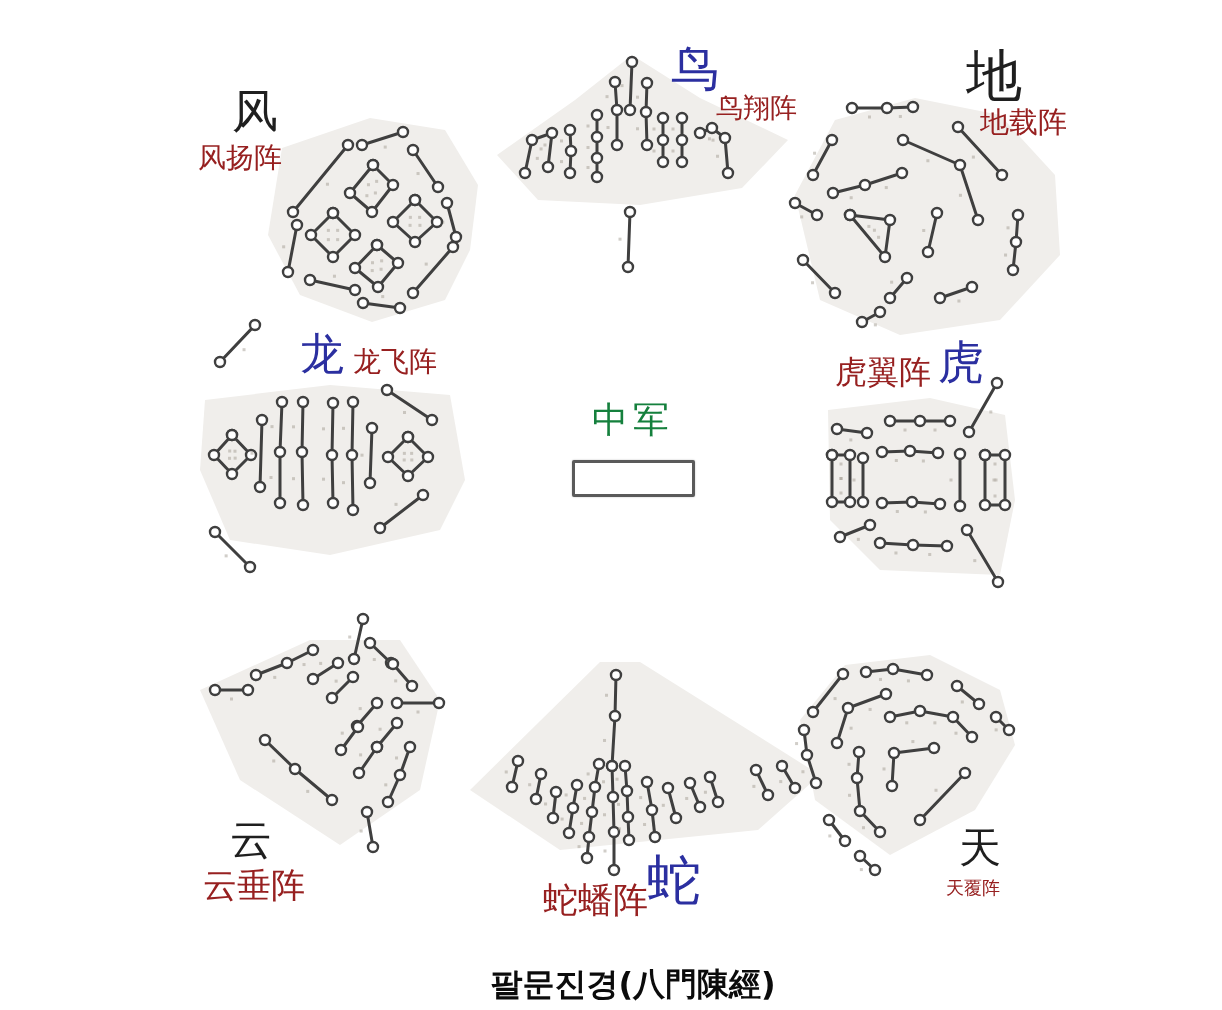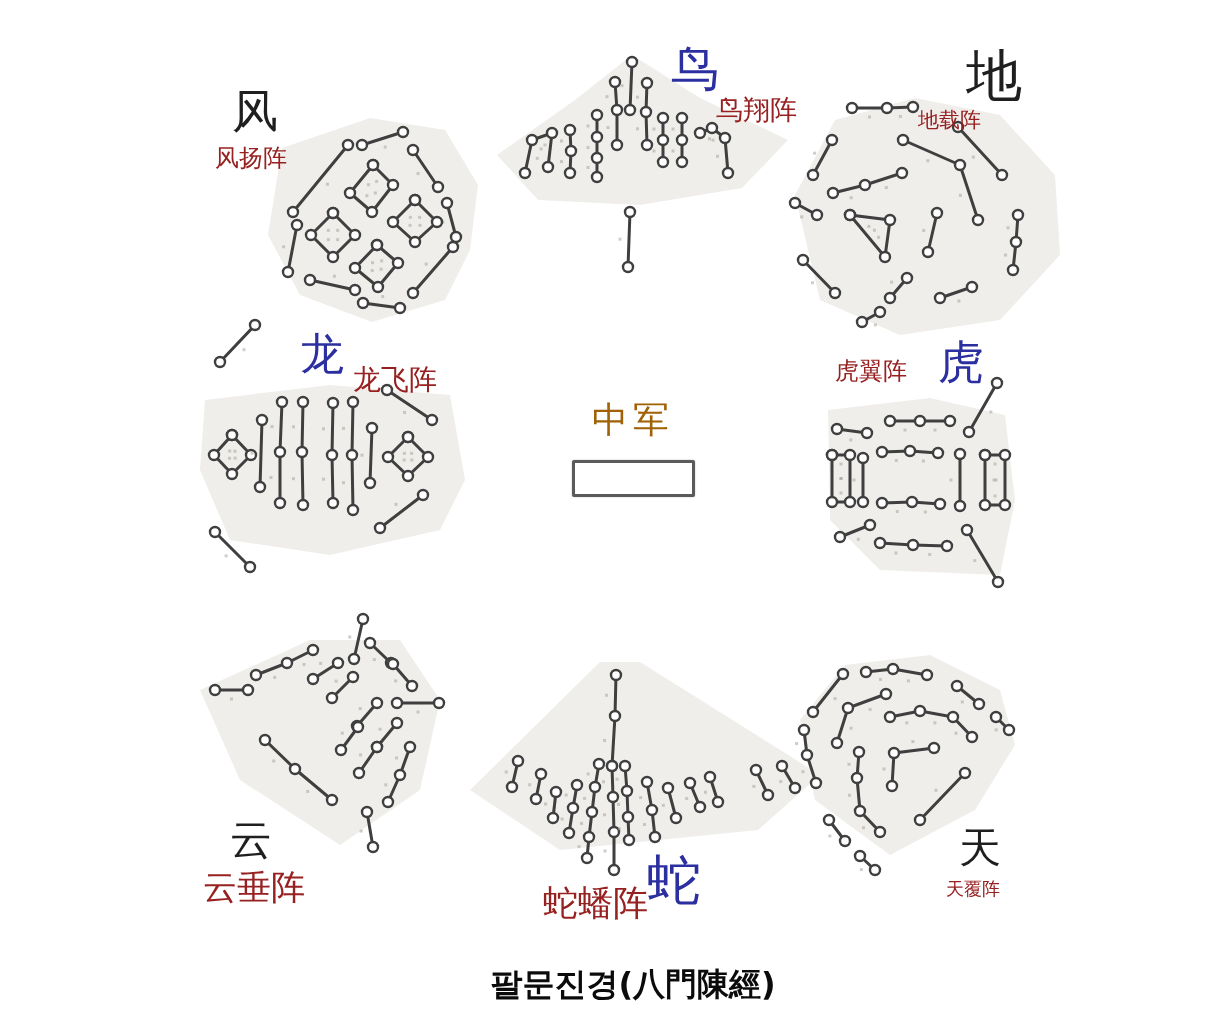--- a/index.html
+++ b/index.html
@@ -3,23 +3,23 @@
 <meta charset="utf-8">
 <style>
   html,body{margin:0;padding:0;background:#ffffff;}
   .stage{position:relative;width:1222px;height:1010px;background:#ffffff;overflow:hidden;
          font-family:"DejaVu Sans",sans-serif;}
   svg.diagram{position:absolute;left:0;top:0;}
   .el{position:absolute;line-height:1;font-family:"DejaVu Serif","DejaVu Sans",serif;white-space:nowrap;}
   .el.blue{color:var(--blue,#2b2fa0);}
   .el.black{color:var(--black,#1f1f1f);}
   .fm{position:absolute;line-height:1;color:var(--red,#972020);
-      font-family:Liberation Serif, serif;white-space:nowrap;}
+      font-family:Liberation Mono, monospace;white-space:nowrap;}
   .center-label{position:absolute;left:592px;top:402px;font-size:36px;letter-spacing:5px;
-      color:#a16207;line-height:1;font-family:"DejaVu Serif","DejaVu Sans",serif;}
+      color:#15803d;line-height:1;font-family:"DejaVu Serif","DejaVu Sans",serif;}
   .center-box{position:absolute;left:572px;top:460px;width:117px;height:31px;
       border:3px solid #5a5a5a;border-radius:2px;background:#fff;box-shadow:0 0 2px rgba(0,0,0,.25);}
   .page-title{position:absolute;left:0;right:0;top:963px;text-align:center;
       transform:translateX(22px);font-weight:bold;font-size:32px;color:#0b0b0b;
       font-family:"DejaVu Sans","Liberation Sans",sans-serif;}
 </style>
 </head>
 <body>
 
 <div class="stage">
@@ -639,32 +639,32 @@
       <rect x="828.3411145197075" y="834.4543889373657" width="3" height="3" fill="#a49d94" opacity="0.5"></rect>
       <circle cx="829" cy="820" r="5" fill="#ffffff" stroke="#3f3f3f" stroke-width="2.4"></circle>
       <circle cx="845" cy="841" r="5" fill="#ffffff" stroke="#3f3f3f" stroke-width="2.4"></circle>
       <line x1="860" y1="856" x2="875" y2="870" stroke="#3f3f3f" stroke-width="3" stroke-linecap="round"></line>
       <rect x="859.8591357467599" y="868.0794974141858" width="3" height="3" fill="#a49d94" opacity="0.5"></rect>
       <circle cx="860" cy="856" r="5" fill="#ffffff" stroke="#3f3f3f" stroke-width="2.4"></circle>
       <circle cx="875" cy="870" r="5" fill="#ffffff" stroke="#3f3f3f" stroke-width="2.4"></circle>
     </svg>
 
   <div class="el black" style="left:232px;top:88px;font-size:46px">风</div>
-  <div class="fm" style="left:215px;top:146px;font-size:24px">风扬阵</div>
+  <div class="fm" style="left:198px;top:146px;font-size:28px">风扬阵</div>
 
   <div class="el blue" style="left:671px;top:44px;font-size:48px">鸟</div>
   <div class="fm" style="left:716px;top:97px;font-size:27px">鸟翔阵</div>
 
   <div class="el black" style="left:966px;top:48px;font-size:56px">地</div>
-  <div class="fm" style="left:918px;top:110px;font-size:21px">地载阵</div>
+  <div class="fm" style="left:980px;top:110px;font-size:29px">地载阵</div>
 
   <div class="el blue" style="left:300px;top:332px;font-size:44px">龙</div>
-  <div class="fm" style="left:353px;top:366px;font-size:28px">龙飞阵</div>
-
-  <div class="fm" style="left:835px;top:359px;font-size:24px">虎翼阵</div>
+  <div class="fm" style="left:353px;top:350px;font-size:28px">龙飞阵</div>
+
+  <div class="fm" style="left:835px;top:359px;font-size:32px">虎翼阵</div>
   <div class="el blue" style="left:938px;top:339px;font-size:46px">虎</div>
 
   <div class="el black" style="left:230px;top:819px;font-size:42px">云</div>
   <div class="fm" style="left:203px;top:871px;font-size:34px">云垂阵</div>
 
   <div class="fm" style="left:543px;top:886px;font-size:35px">蛇蟠阵</div>
   <div class="el blue" style="left:647px;top:854px;font-size:54px">蛇</div>
 
   <div class="el black" style="left:959px;top:827px;font-size:42px">天</div>
   <div class="fm" style="left:946px;top:880px;font-size:18px">天覆阵</div>

